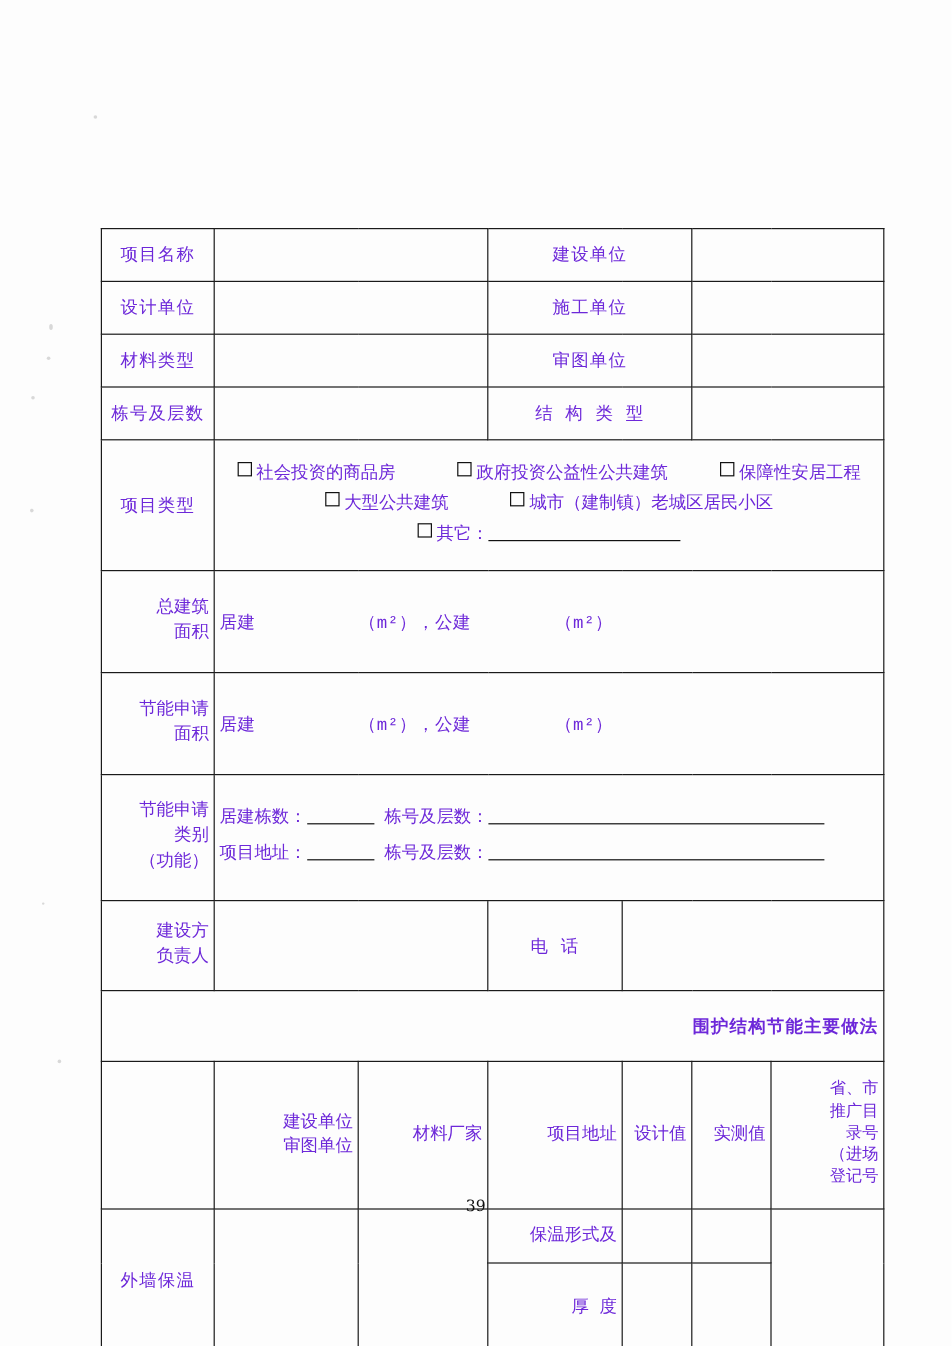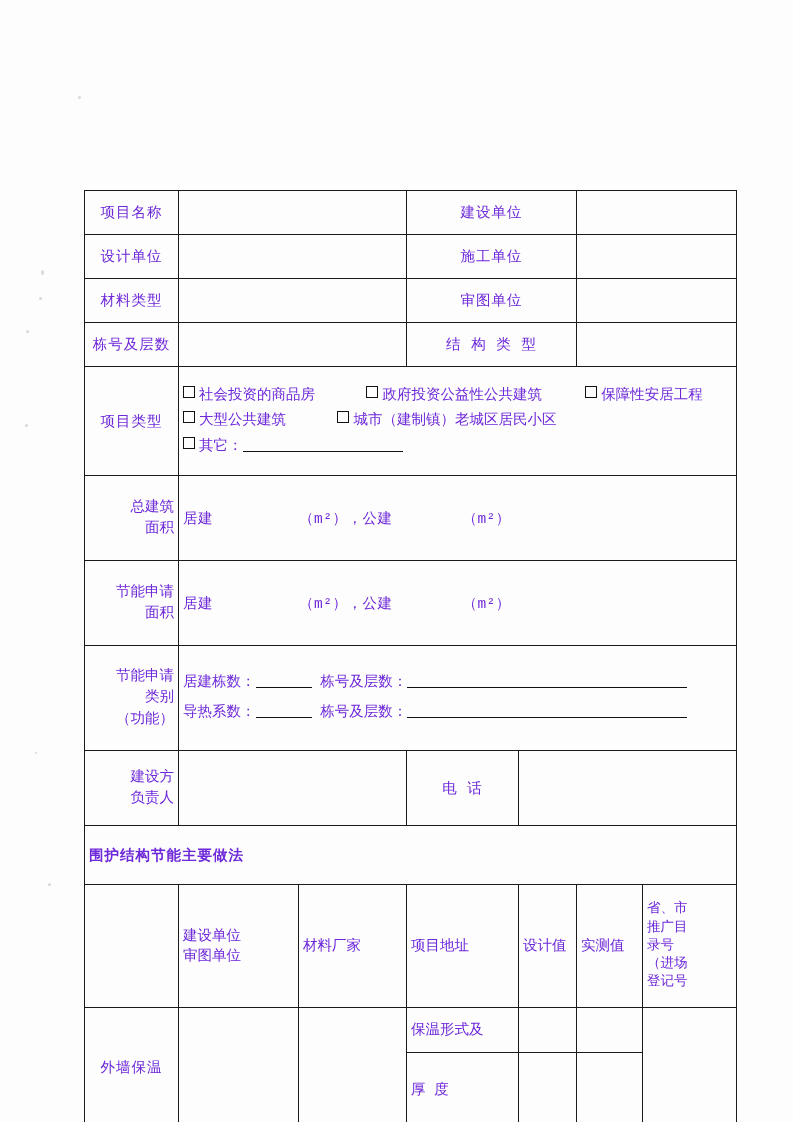--- a/index.html
+++ b/index.html
@@ -68,21 +68,21 @@
   .lbl-2l {
     text-align: right;
     line-height: 1.45;
   }
   .row-h { height: 29px; }
   .cellpad { padding-left: 8px; }
   .type-cell {
     padding: 7px 6px 7px 8px;
     line-height: 1.75;
     font-size: 14.5px;
-    text-align: left;
+    text-align: center;
   }
   .cb {
     display: inline-block;
     width: 10px;
     height: 10px;
     border: 1px solid #111;
     margin-right: 4px;
     vertical-align: 1px;
   }
   .opt { display: inline-block; white-space: nowrap; }
@@ -100,27 +100,27 @@
     padding-left: 46px;
   }
   .area-cell .g1 { display:inline-block; width: 86px; }
   .area-cell .g2 { display:inline-block; width: 70px; }
   .申请-cell {
     padding: 6px 8px 6px 6px;
     line-height: 2.05;
     font-size: 14.5px;
   }
   .center-head {
-    text-align: left;
+    text-align: right;
     font-weight: bold;
     letter-spacing: 1px;
     font-size: 15px;
   }
   .colhead {
-    text-align: left;
+    text-align: right;
     line-height: 1.4;
     font-size: 14.5px;
     margin-left: 16px;
   }
   .page-num {
     position: absolute;
     top: 998px;
     left: 0;
     width: 793px;
     text-align: center;
@@ -226,21 +226,21 @@
       <td class="lbl-2l" style="height:80px;">
         <div>节能申请</div>
         <div>类别</div>
         <div>（功能）</div>
       </td>
       <td class="申请-cell" colspan="6">
         <div>
           <span>居建栋数：</span><span class="uline" style="width:56px;"></span>&nbsp;<span>栋号及层数：</span><span class="uline" style="width:280px;"></span>
         </div>
         <div>
-          <span>导热系数：</span><span class="uline" style="width:56px;"></span>&nbsp;<span>栋号及层数：</span><span class="uline" style="width:280px;"></span>
+          <span>项目地址：</span><span class="uline" style="width:56px;"></span>&nbsp;<span>栋号及层数：</span><span class="uline" style="width:280px;"></span>
         </div>
       </td>
     </tr>
 
     <tr>
       <td class="lbl-2l" style="height:50px;">
         <div>建设方</div>
         <div>负责人</div>
       </td>
       <td class="cellpad" colspan="2"></td>
@@ -282,13 +282,14 @@
     </tr>
     <tr>
       <td class="colhead" style="height:50px;">厚  度</td>
       <td></td>
       <td></td>
     </tr>
   </tbody>
       </table>
     </div>
 
+  <div class="page-num">39</div>
 </div>
 
 </body></html>

